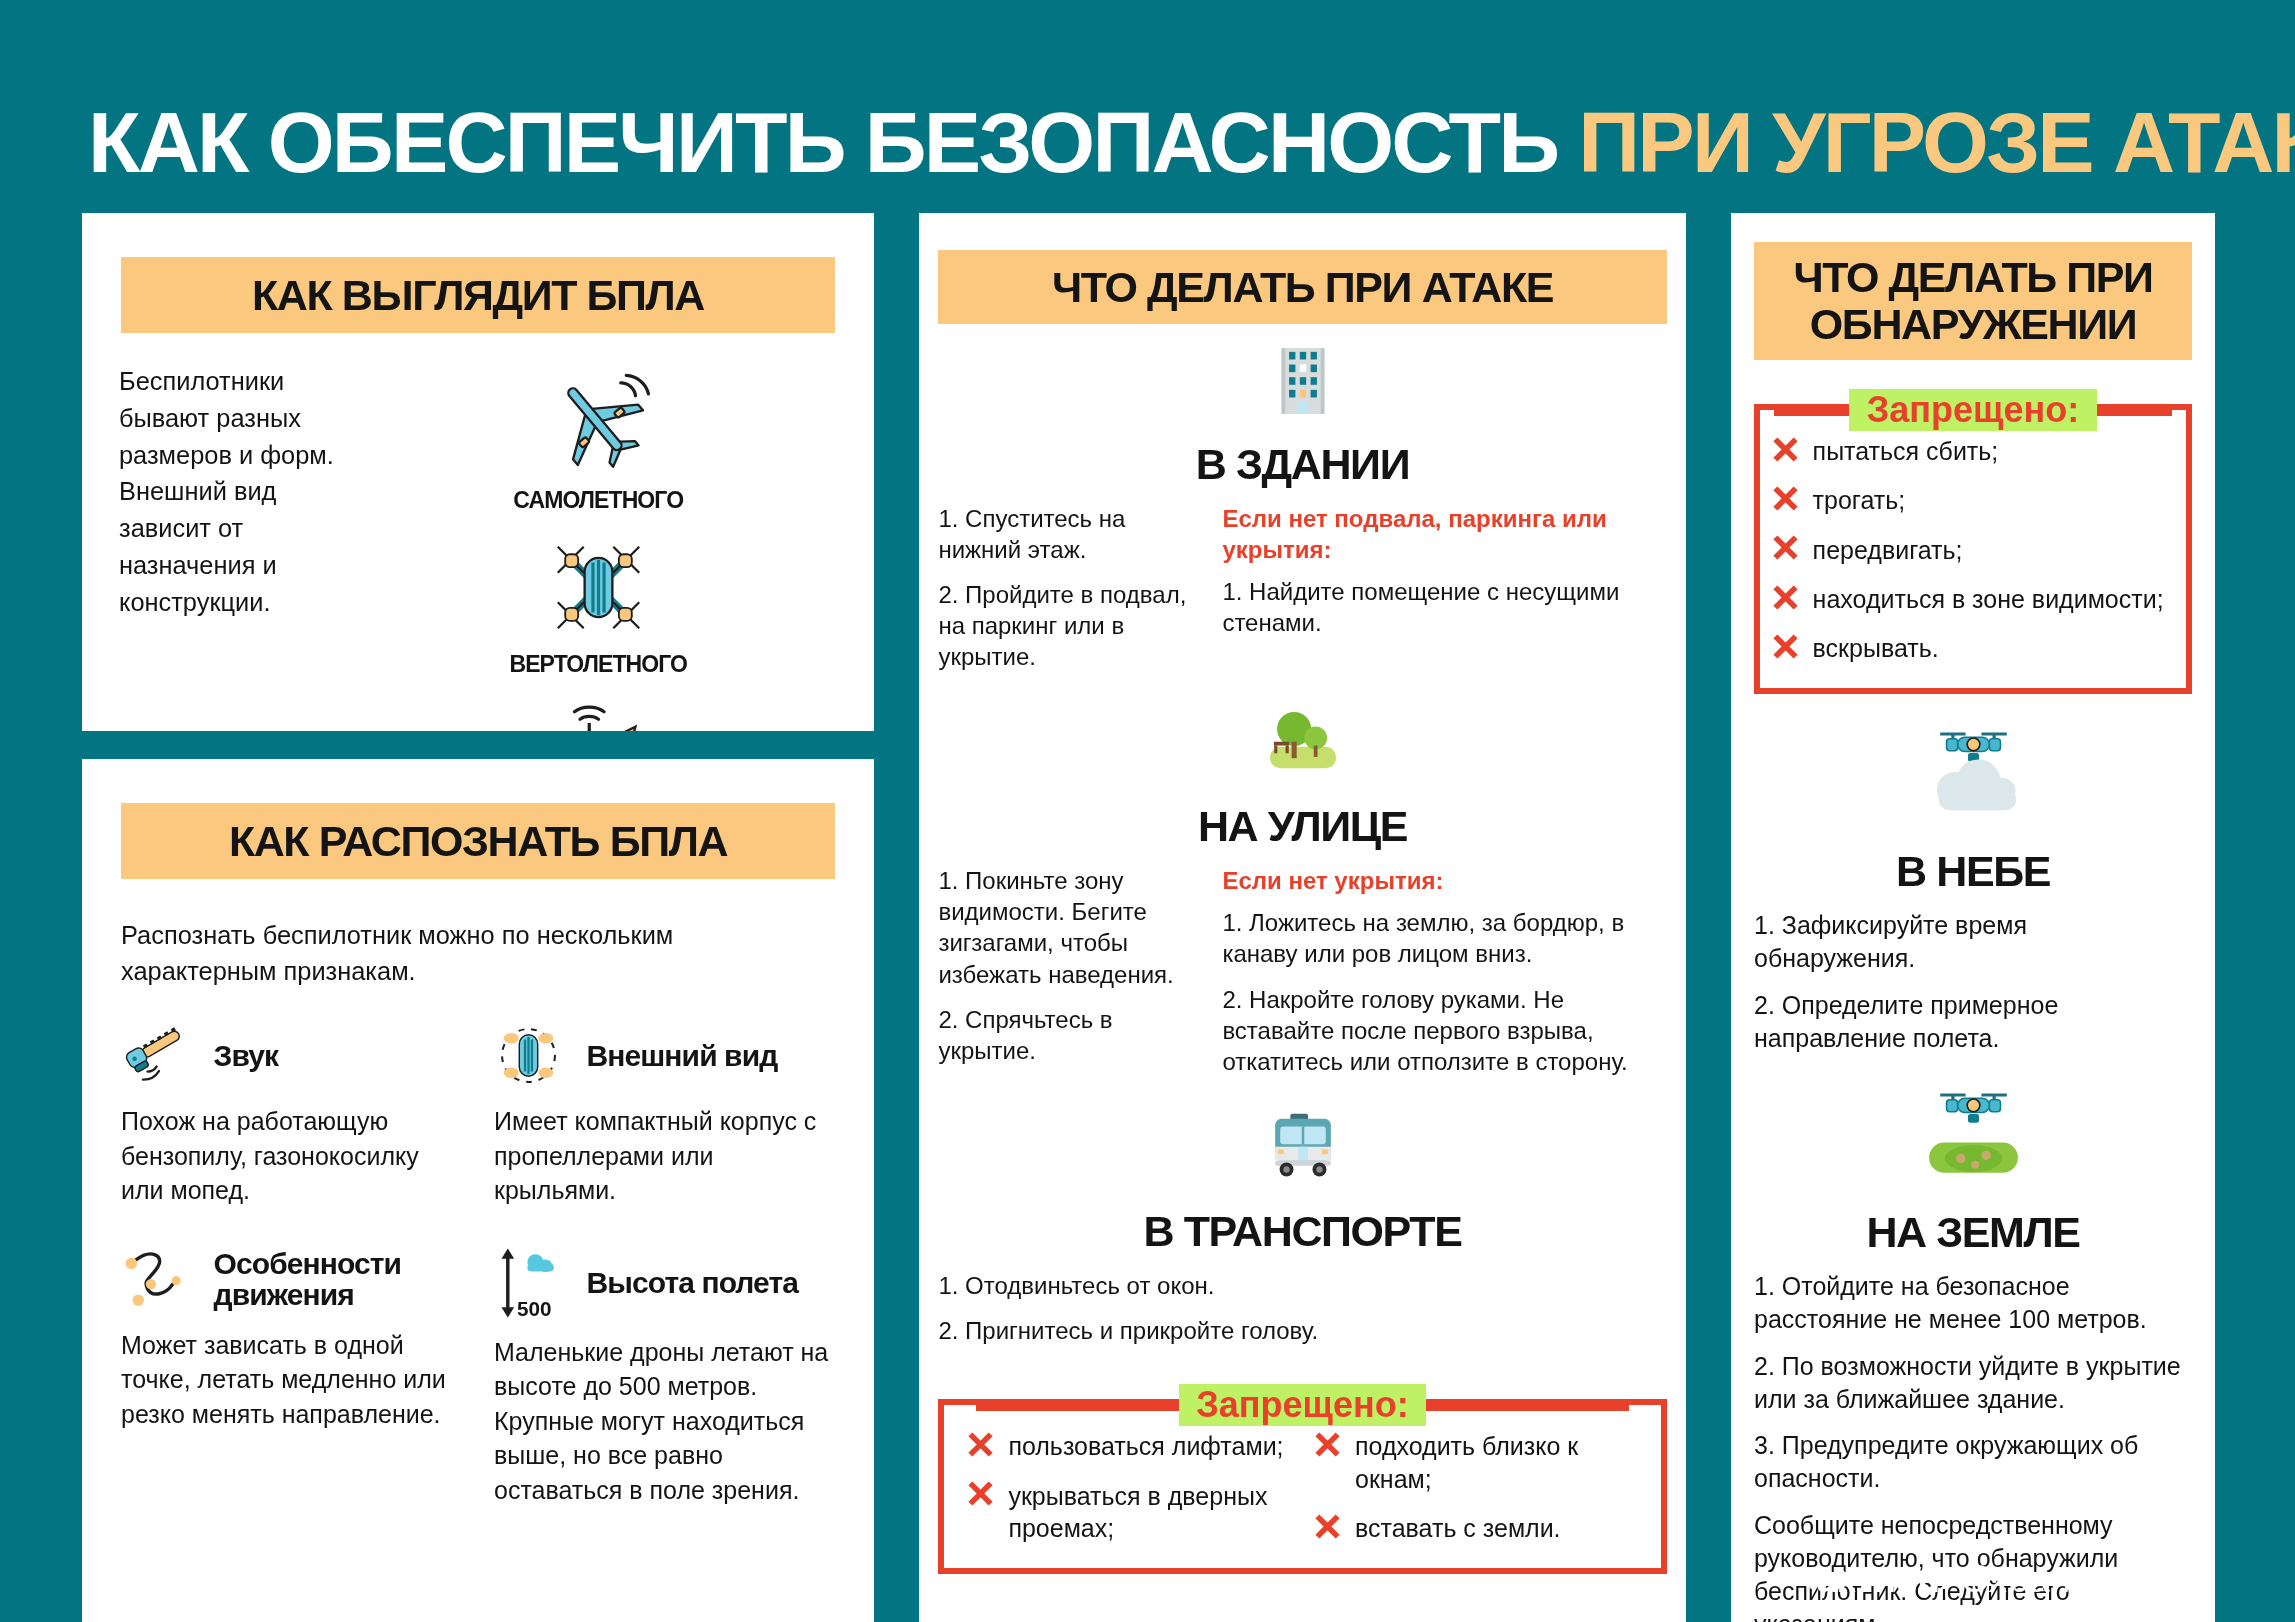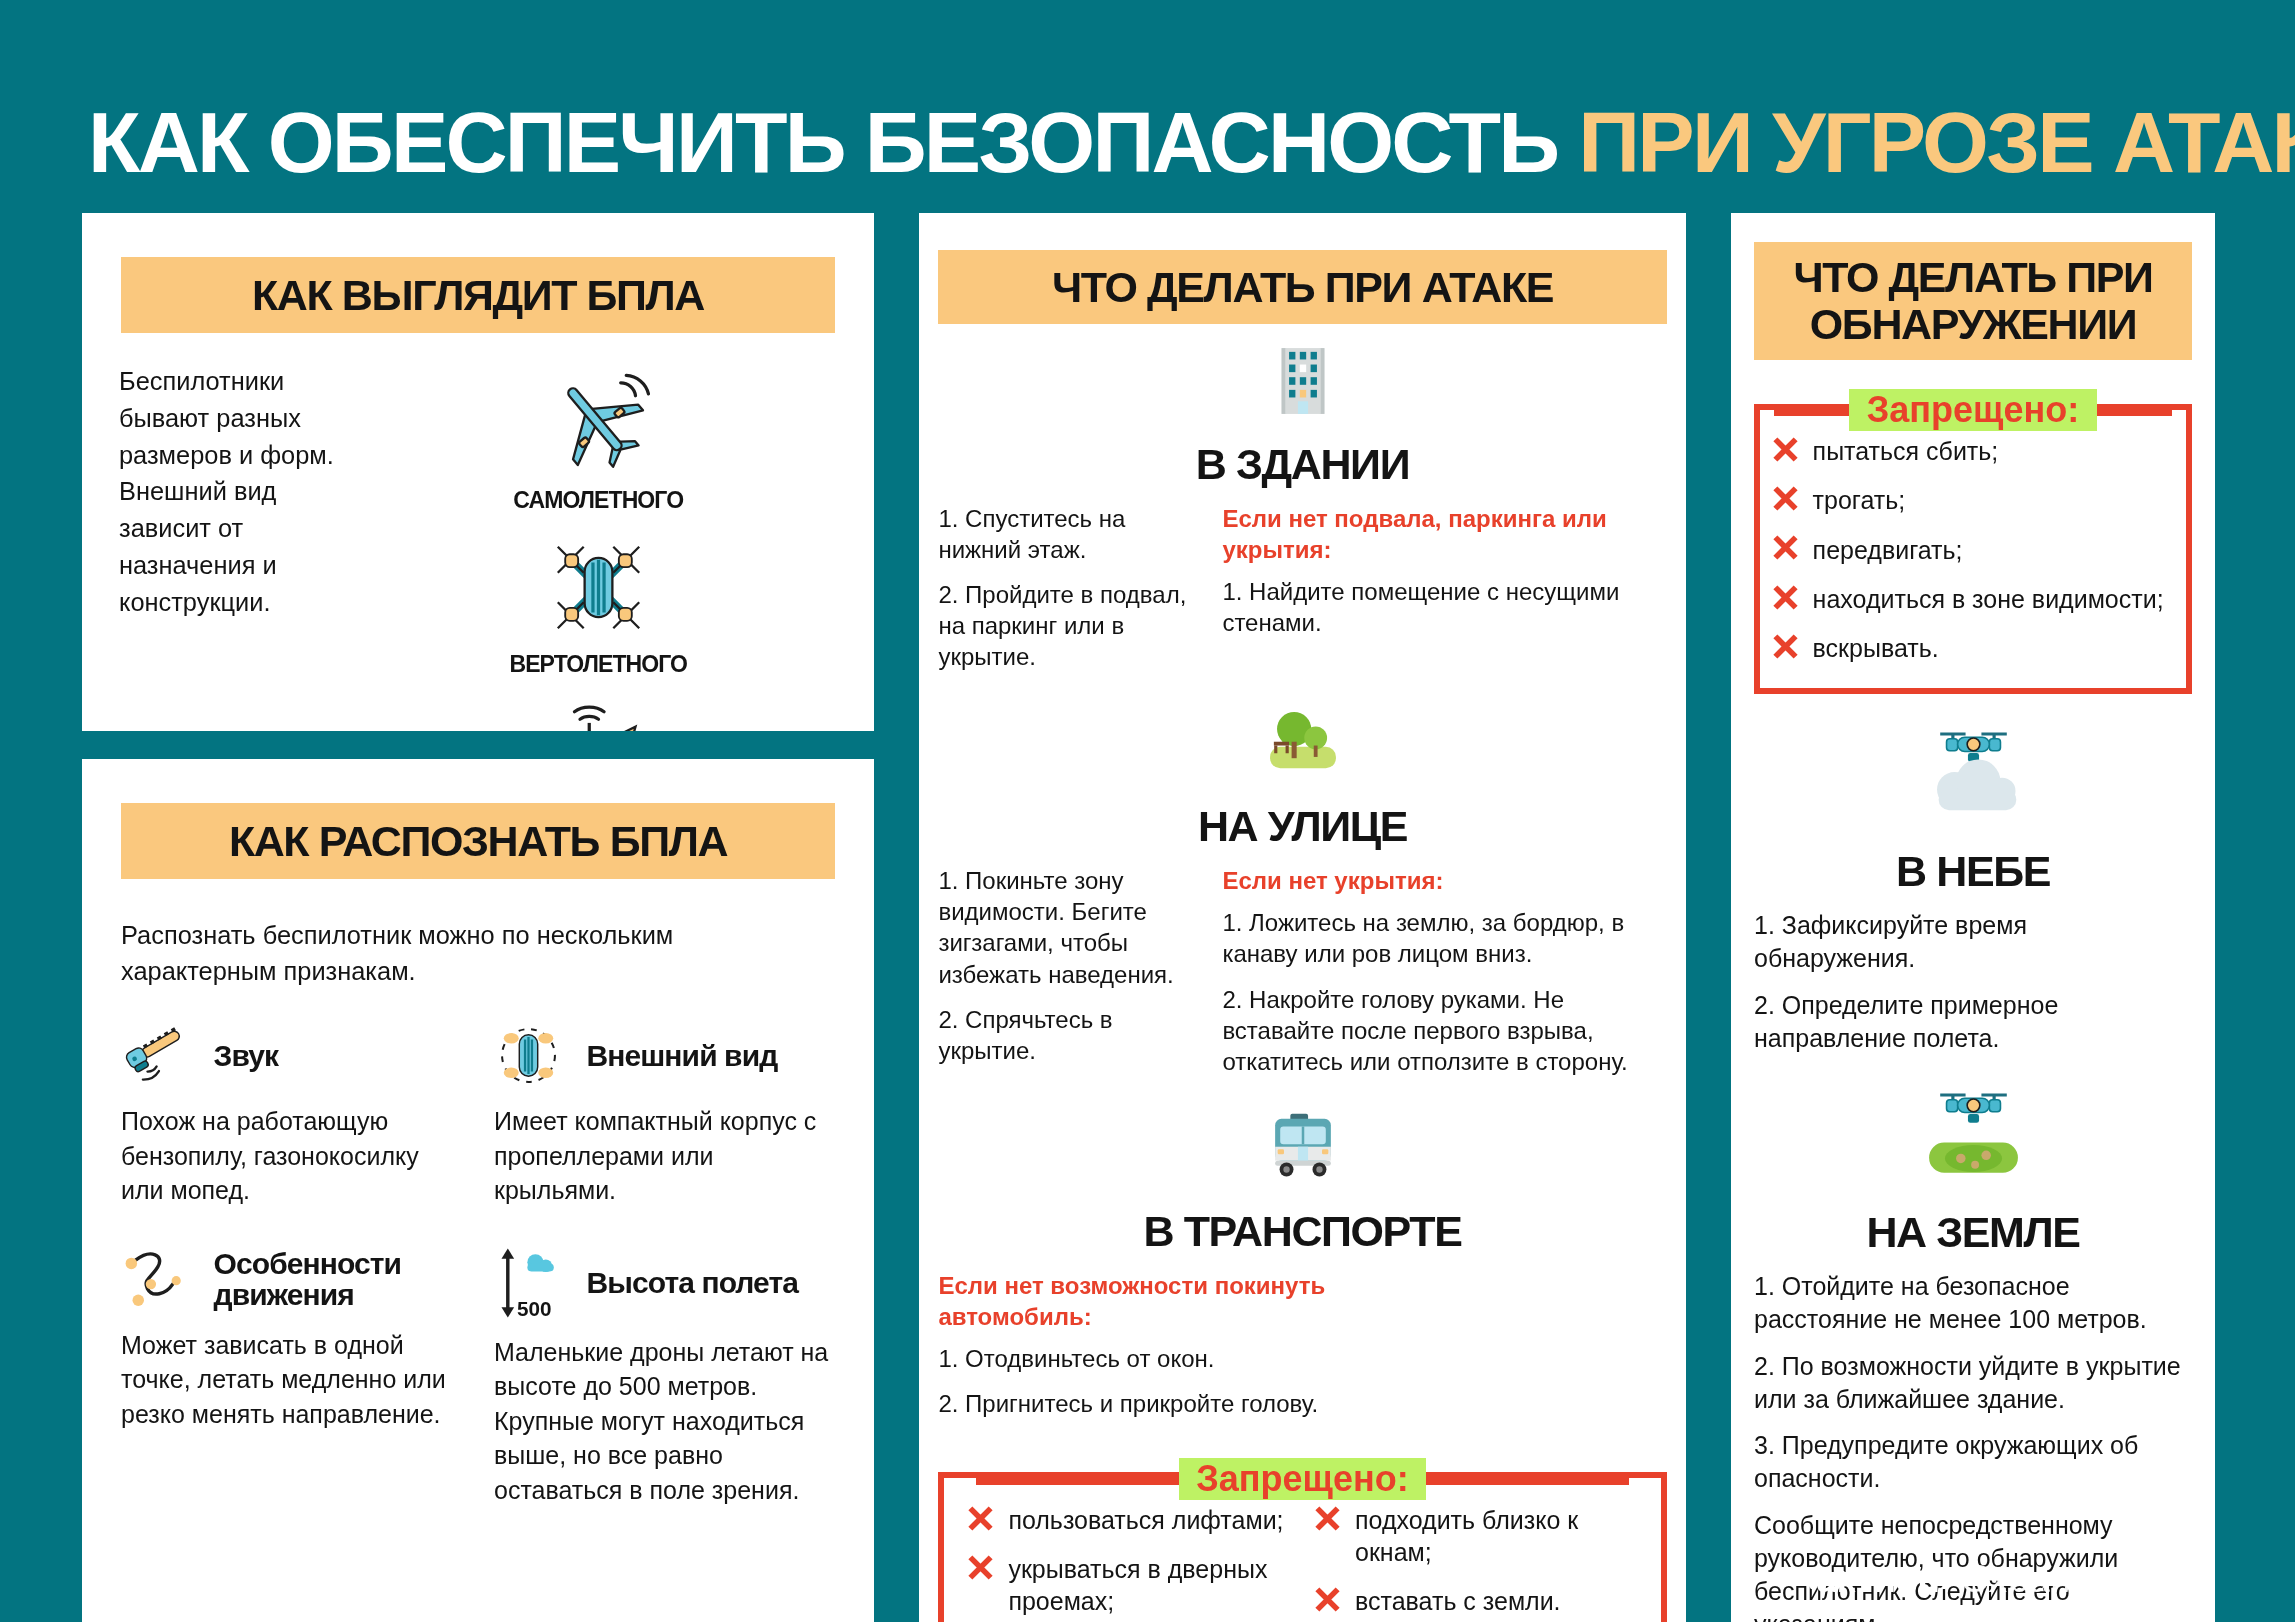--- a/index.html
+++ b/index.html
@@ -338,21 +338,20 @@
               <circle cx="34" cy="94" r="11" fill="#2b2b2b"></circle>
                 <circle cx="34" cy="94" r="5" fill="#8a8a8a"></circle>
               <circle cx="86" cy="94" r="11" fill="#2b2b2b"></circle>
                 <circle cx="86" cy="94" r="5" fill="#8a8a8a"></circle>
             </svg>
           </span>
           <h3>В ТРАНСПОРТЕ</h3>
         </div>
         <div class="sec-grid g3">
           <div>
-            <p class="alt-title">Если нет возможности покинуть автомобиль:</p>
             <p class="txt step">1. Отодвиньтесь от окон.</p>
             <p class="txt step">2. Пригнитесь и прикройте голову.</p>
           </div>
         </div>
       </div>
 
       <div class="fbox fbox-mid">
         <div class="ftitle-row">
           <span class="fbar"></span>
           <span class="ftitle">Запрещено:</span>

